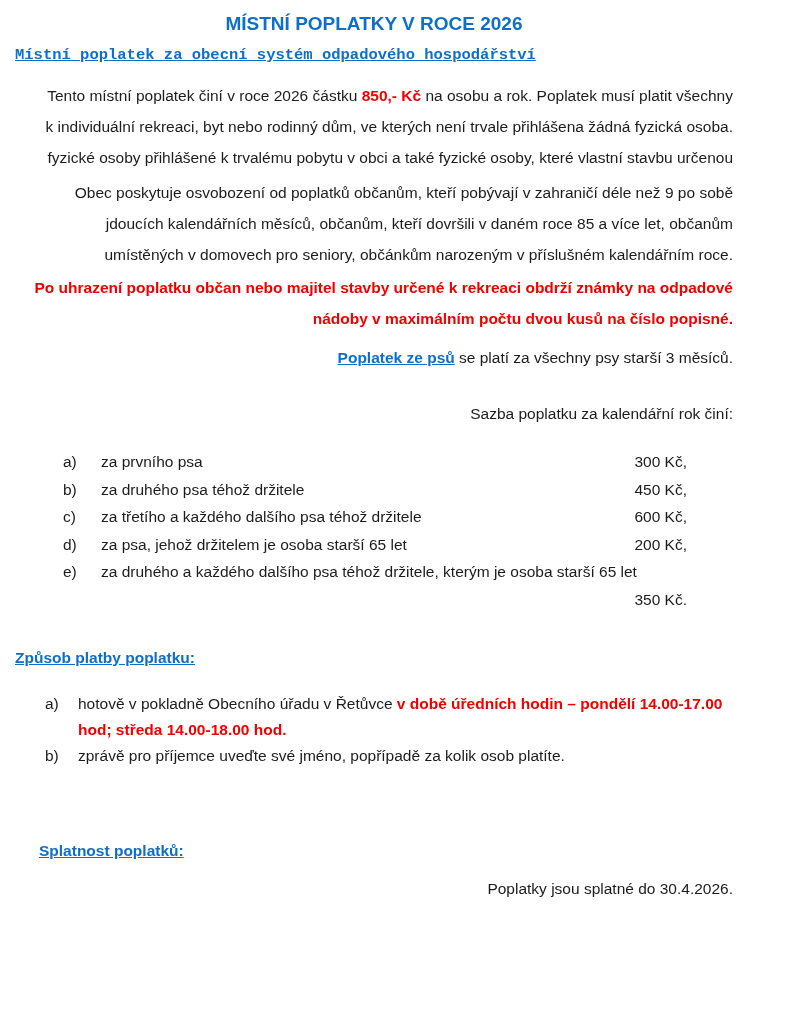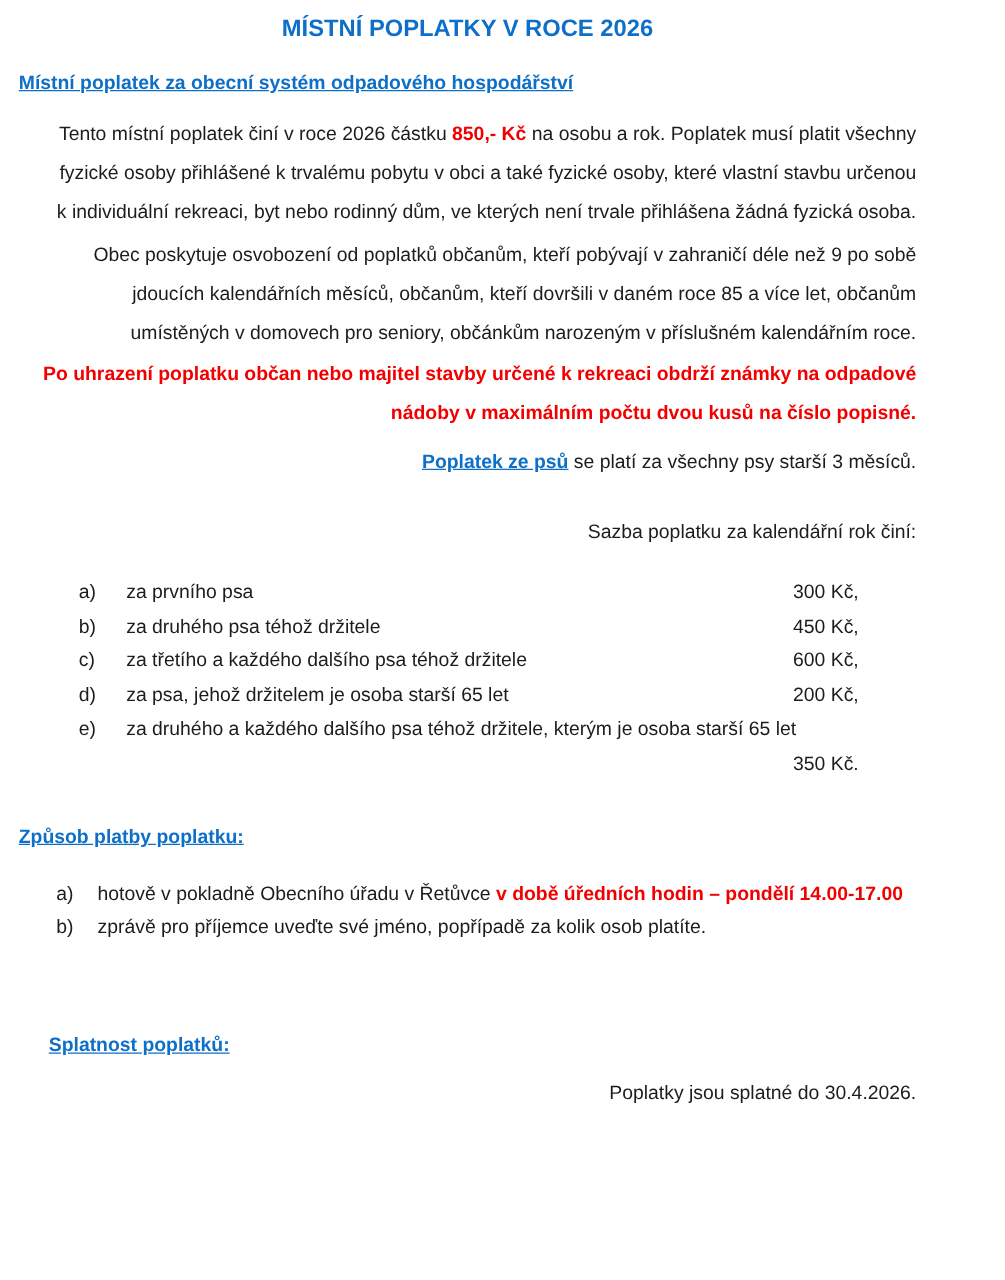--- a/index.html
+++ b/index.html
@@ -26,21 +26,21 @@
     margin:0;
   }
   .sec-heading{
     color:var(--blue);
     font-weight:bold;
     font-size:15.5px;
     line-height:22px;
     text-decoration:underline;
     margin:0;
   }
-  .h-waste{margin-top:20px;}
+  .h-waste{margin-top:8px;font-family:Liberation Mono, monospace;}
   .h-payment{margin-top:34px;}
   .h-due{margin-top:71px;margin-left:24px;}
   .para{margin:0;}
   .para .line{line-height:31px;white-space:nowrap;text-align:right;}
   .p-fee{margin-top:14px;}
   .p-exempt{margin-top:4px;}
   .p-stickers{margin-top:2px;}
   .p-stickers .line{color:var(--red);font-weight:bold;}
   .p-dogs{margin-top:8px;}
   .p-rate{margin-top:25px;}
@@ -64,22 +64,22 @@
 <body>
 
 <div class="page">
 
   <h1 class="title">MÍSTNÍ POPLATKY V ROCE 2026</h1>
 
   <h2 class="sec-heading h-waste">Místní poplatek za obecní systém odpadového hospodářství</h2>
 
   <div class="para p-fee">
     <div class="line"><span>Tento místní poplatek činí v roce 2026 částku </span><span class="red-bold">850,- Kč</span><span> na osobu a rok. Poplatek musí platit všechny</span></div>
+    <div class="line">k individuální rekreaci, byt nebo rodinný dům, ve kterých není trvale přihlášena žádná fyzická osoba.</div>
     <div class="line">fyzické osoby přihlášené k trvalému pobytu v obci a také fyzické osoby, které vlastní stavbu určenou</div>
-    <div class="line">k individuální rekreaci, byt nebo rodinný dům, ve kterých není trvale přihlášena žádná fyzická osoba.</div>
   </div>
 
   <div class="para p-exempt">
     <div class="line">Obec poskytuje osvobození od poplatků občanům, kteří pobývají v zahraničí déle než 9 po sobě</div>
     <div class="line">jdoucích kalendářních měsíců, občanům, kteří dovršili v daném roce 85 a více let, občanům</div>
     <div class="line">umístěných v domovech pro seniory, občánkům narozeným v příslušném kalendářním roce.</div>
   </div>
 
   <div class="para p-stickers">
     <div class="line">Po uhrazení poplatku občan nebo majitel stavby určené k rekreaci obdrží známky na odpadové</div>
@@ -122,20 +122,21 @@
     <div class="price-line">350 Kč.</div>
   </div>
 
   <h2 class="sec-heading h-payment">Způsob platby poplatku:</h2>
 
   <div class="paylist">
     <div class="payrow">
       <span class="marker">a)</span>
       <div class="cont">
         <div class="line"><span>hotově v pokladně Obecního úřadu v Řetůvce </span><span class="red-bold">v době úředních hodin – pondělí 14.00-17.00</span></div>
+        <div class="line red-bold">hod; středa 14.00-18.00 hod.</div>
       </div>
     </div>
     <div class="payrow">
       <span class="marker">b)</span>
       <div class="cont">
         <div class="line">zprávě pro příjemce uveďte své jméno, popřípadě za kolik osob platíte.</div>
       </div>
     </div>
   </div>
 

